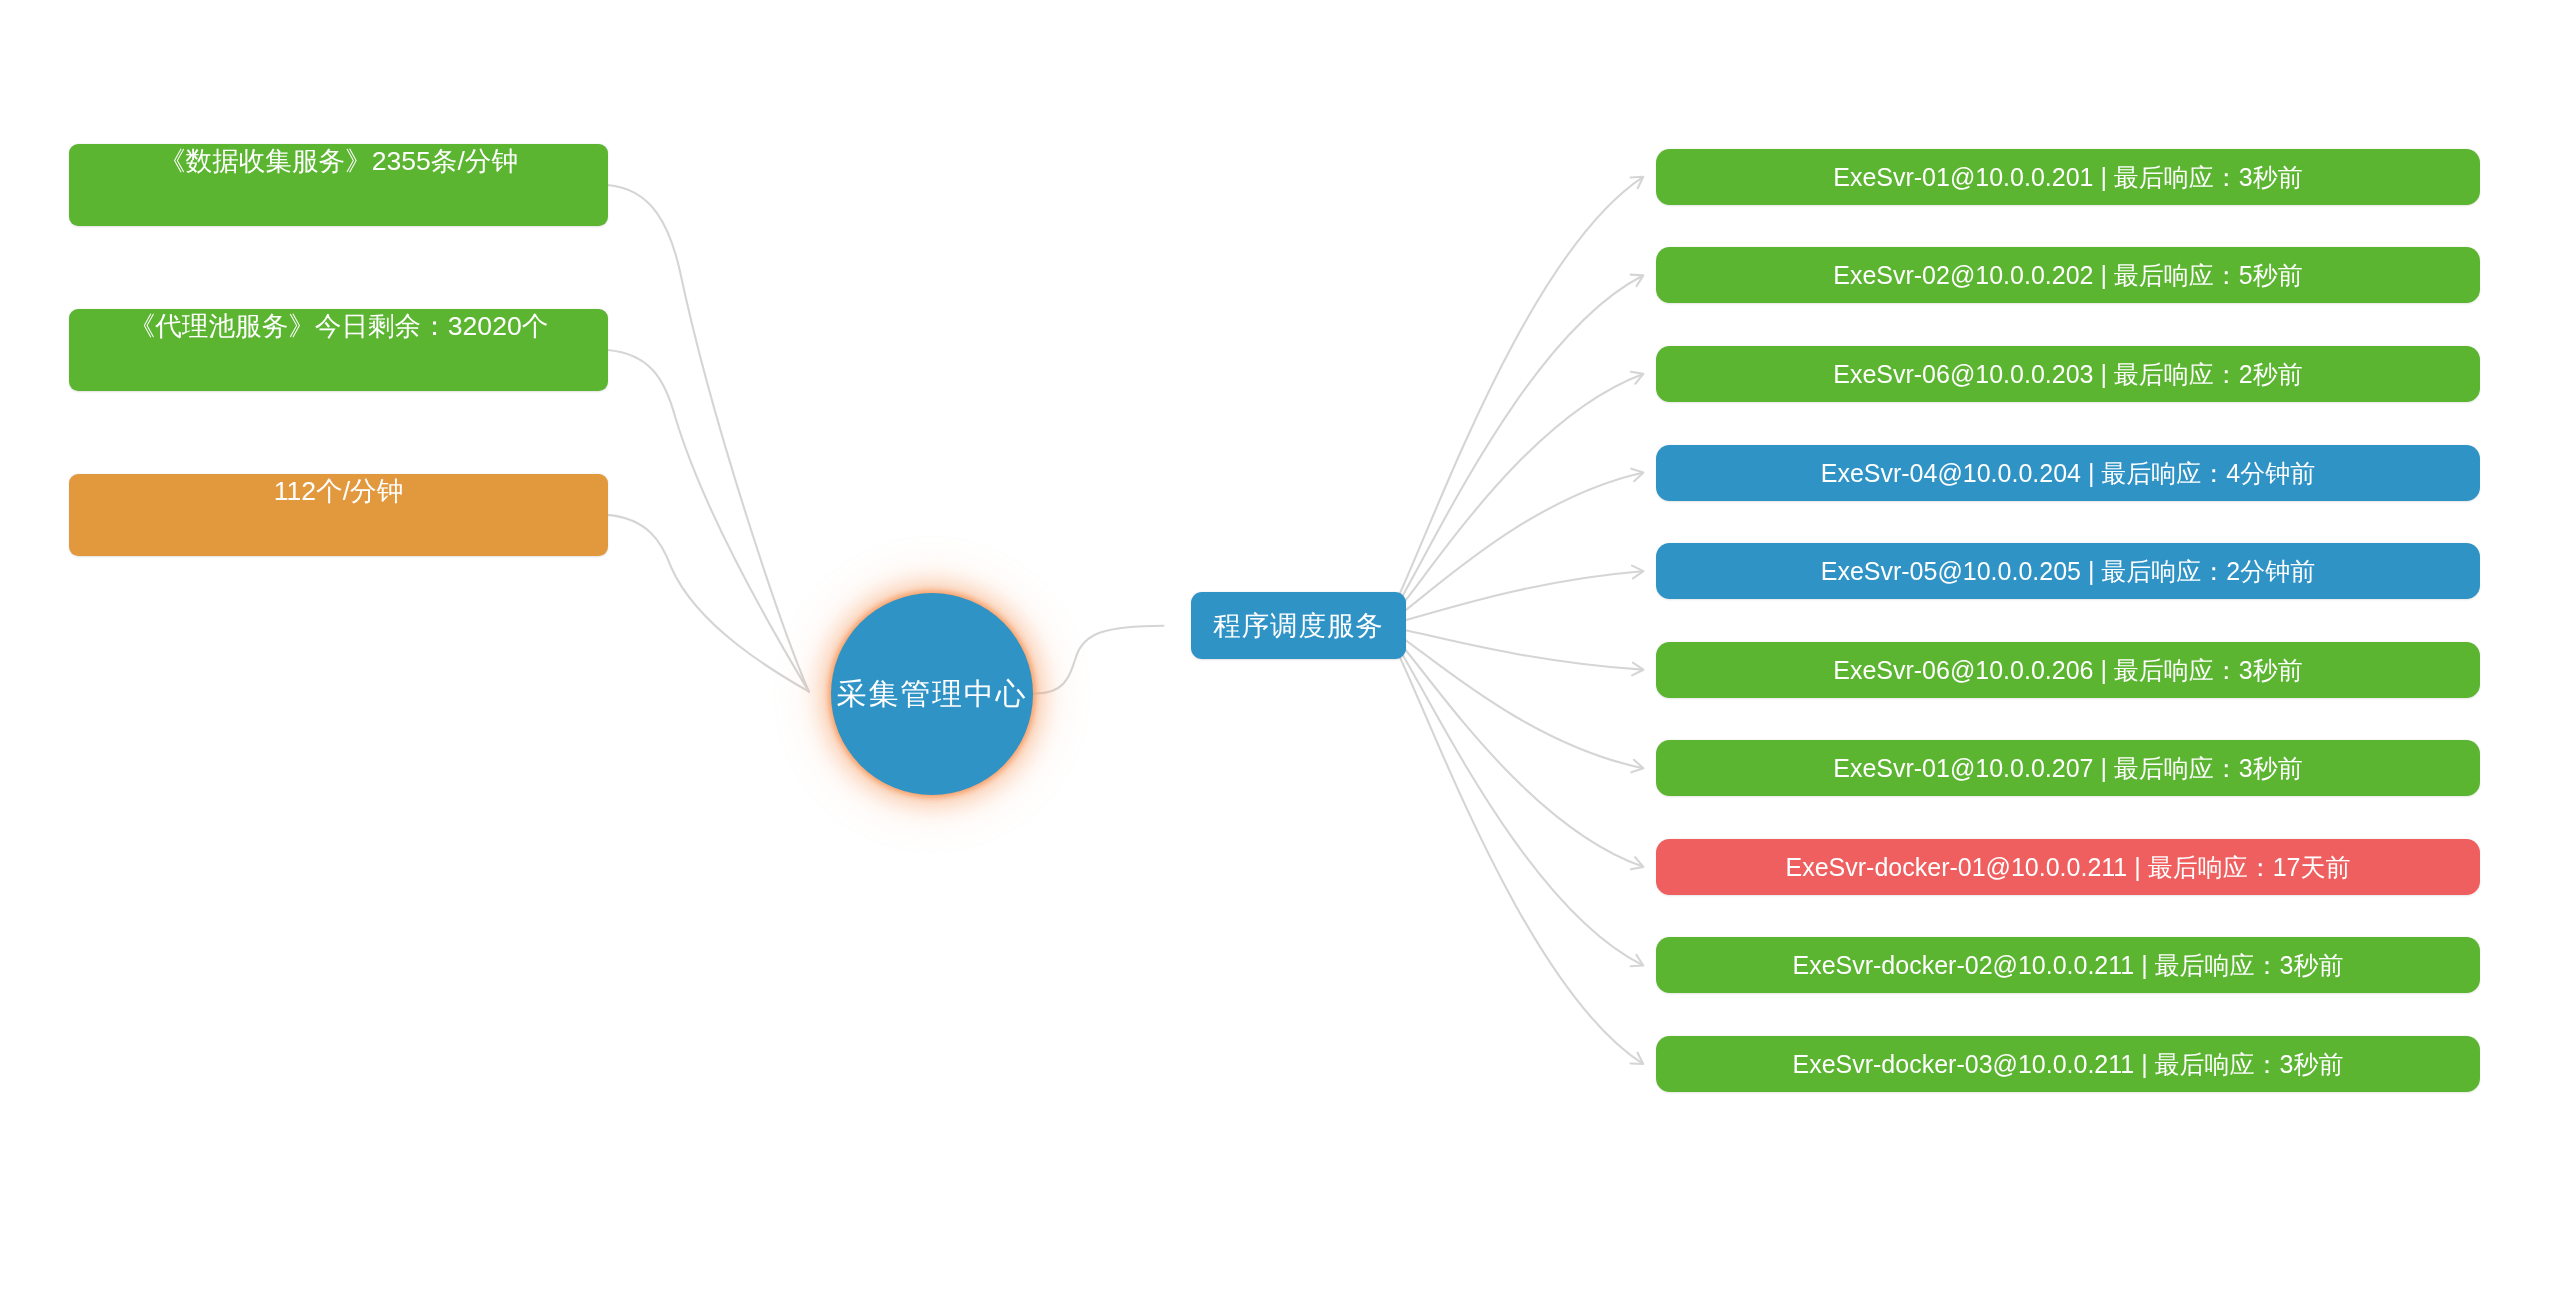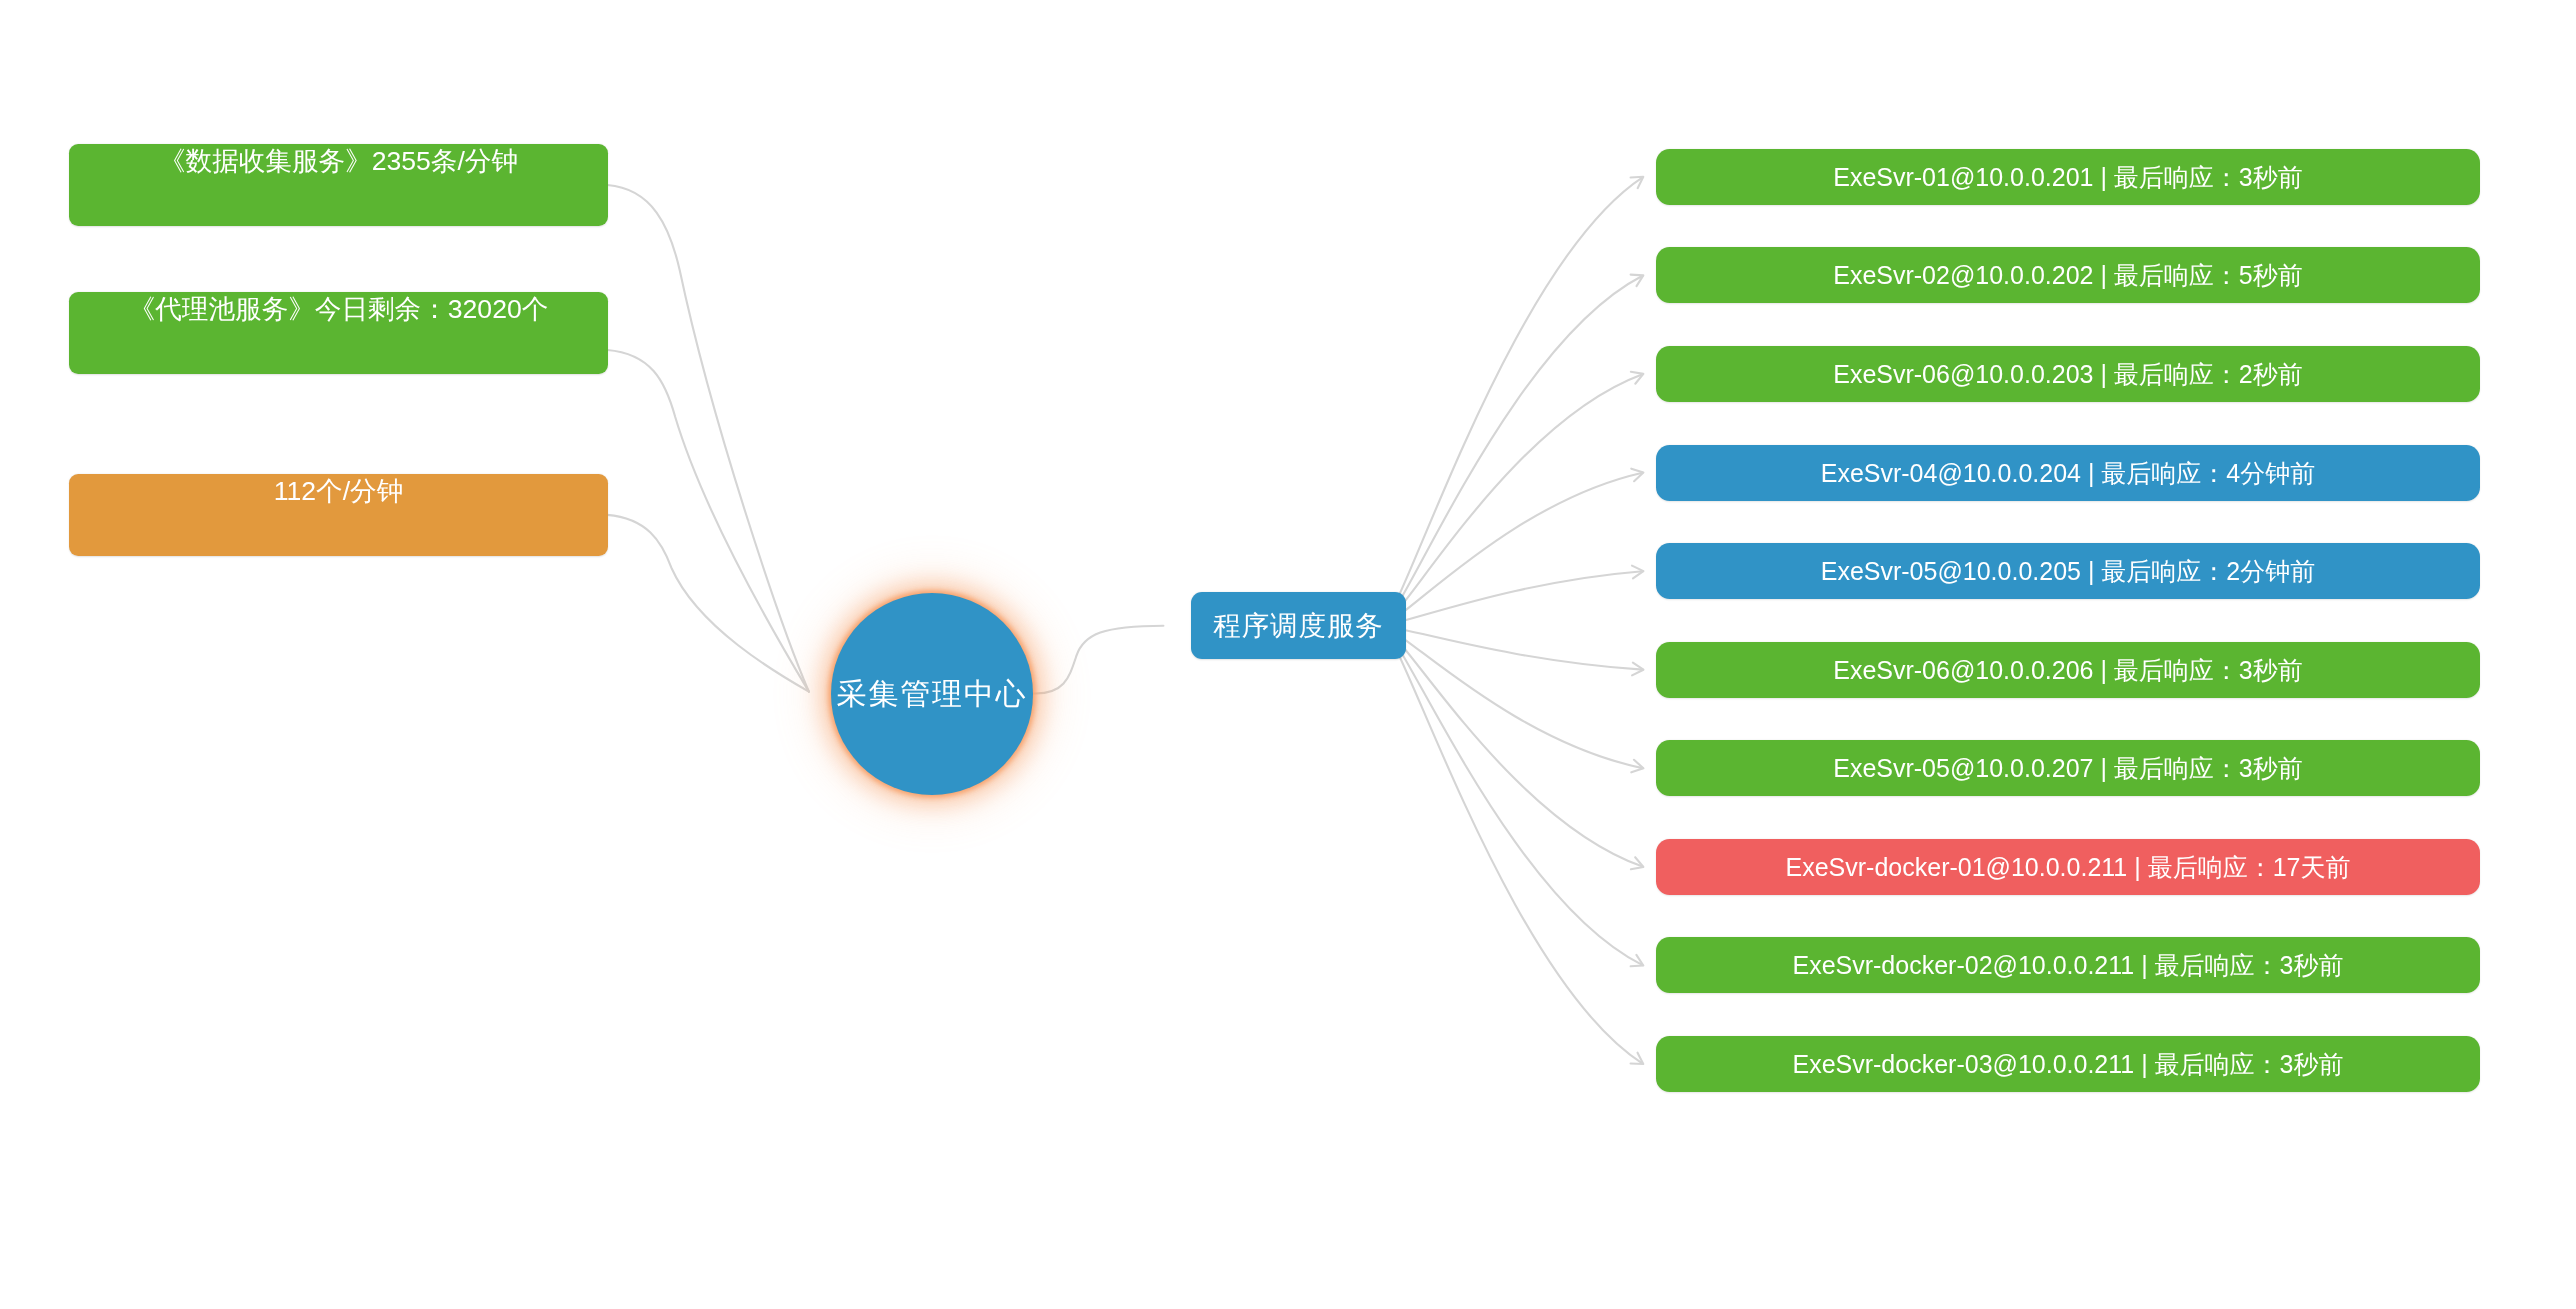--- a/index.html
+++ b/index.html
@@ -110,21 +110,21 @@
       <path d="M1507,683 C1529,683 1645,807.4 1793,838.5" fill="none" stroke="#d5d5d5" stroke-width="2.3" stroke-linecap="round" marker-end="url(#arrow)"></path>
       <path d="M1507,683 C1529,683 1645,893.4 1793,946" fill="none" stroke="#d5d5d5" stroke-width="2.3" stroke-linecap="round" marker-end="url(#arrow)"></path>
       <path d="M1507,683 C1529,683 1645,979.4 1793,1053.5" fill="none" stroke="#d5d5d5" stroke-width="2.3" stroke-linecap="round" marker-end="url(#arrow)"></path>
       <path d="M1507,683 C1529,683 1645,1065.4 1793,1161" fill="none" stroke="#d5d5d5" stroke-width="2.3" stroke-linecap="round" marker-end="url(#arrow)"></path>
     </svg>
 
   <div class="node service" style="top: 144px; background: rgb(91, 181, 49);">
     <div class="label">《数据收集服务》</div>
     <div class="label">2355条/分钟</div>
   </div>
-  <div class="node service" style="top: 292px; background: rgb(91, 181, 49);">
+  <div class="node service" style="top: 309px; background: rgb(91, 181, 49);">
     <div class="label">《代理池服务》</div>
     <div class="label">今日剩余：32020个</div>
   </div>
   <div class="node service" style="top: 474px; background: rgb(226, 153, 61);">
     <div class="label">112个/分钟</div>
   </div>
 
   <div class="node root" style="background: rgb(48, 147, 198);">
     <span class="label">采集管理中心</span>
   </div>
@@ -145,21 +145,21 @@
   <div class="node exec" style="top: 445px; background: rgb(48, 147, 198);">
     <span class="label">ExeSvr-04@10.0.0.204 | 最后响应：4分钟前</span>
   </div>
   <div class="node exec" style="top: 543px; background: rgb(48, 147, 198);">
     <span class="label">ExeSvr-05@10.0.0.205 | 最后响应：2分钟前</span>
   </div>
   <div class="node exec" style="top: 642px; background: rgb(91, 181, 49);">
     <span class="label">ExeSvr-06@10.0.0.206 | 最后响应：3秒前</span>
   </div>
   <div class="node exec" style="top: 740px; background: rgb(91, 181, 49);">
-    <span class="label">ExeSvr-05@10.0.0.207 | 最后响应：3秒前</span>
+    <span class="label">ExeSvr-01@10.0.0.207 | 最后响应：3秒前</span>
   </div>
   <div class="node exec" style="top: 839px; background: rgb(240, 95, 95);">
     <span class="label">ExeSvr-docker-01@10.0.0.211 | 最后响应：17天前</span>
   </div>
   <div class="node exec" style="top: 937px; background: rgb(91, 181, 49);">
     <span class="label">ExeSvr-docker-02@10.0.0.211 | 最后响应：3秒前</span>
   </div>
   <div class="node exec" style="top: 1036px; background: rgb(91, 181, 49);">
     <span class="label">ExeSvr-docker-03@10.0.0.211 | 最后响应：3秒前</span>
   </div>

